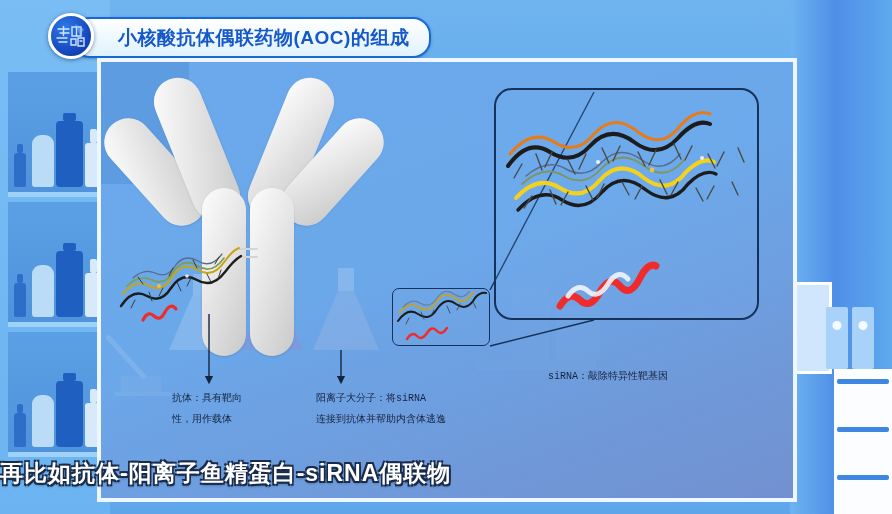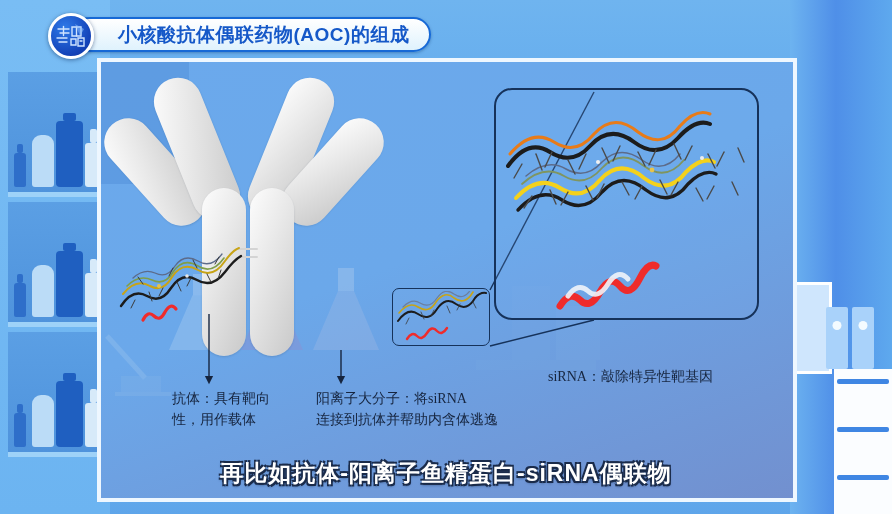--- a/index.html
+++ b/index.html
@@ -77,21 +77,21 @@
   }
   .flask .neck {
     position:absolute; left:38%; top:0; width:24%; height:32%;
   }
   .microscope {
     position:absolute; opacity:.22;
   }
 
   
   .title-pill {
-    position:absolute; left:72px; top:17px; height:35px;
+    position:absolute; left:72px; top:17px; height:41px;
     padding:0 20px 0 44px;
     display:flex; align-items:center;
     background:linear-gradient(180deg,#ffffff 0%,#dff2fd 100%);
     border:2px solid #1769d6;
     border-radius:18px;
     box-shadow:0 1px 3px rgba(8,45,98,.35);
   }
   .title-text {
     font-size:19px; font-weight:bold; color:#1558c8;
     letter-spacing:.5px; white-space:nowrap;
@@ -141,30 +141,29 @@
     background:rgba(125,180,240,.16);
   }
   .mini-box {
     position:absolute; left:291px; top:226px; width:98px; height:58px;
     border:1.5px solid #16325a; border-radius:7px;
     background:rgba(125,180,240,.10);
   }
 
   
   .label {
-    position:absolute; color:#16253f; font-size:14px; line-height:21px;
-    white-space:pre-line; font-family:Liberation Serif, serif;
+    position:absolute; color:#16253f; font-size:10px; line-height:21px;
+    white-space:pre-line; font-family:Liberation Mono, monospace;
   }
   .label-sirna { left:548px; top:366px; }
   .label-ab    { left:172px; top:388px; }
   .label-cat   { left:316px; top:388px; }
 
   .subtitle {
     position:absolute; left:0; right:0; top:458px;
-    text-align:center;
     font-size:23px; font-weight:bold; color:#ffffff;
     letter-spacing:1px;
     text-shadow:
       -1.6px -1.6px 0 #1a2b4a, 1.6px -1.6px 0 #1a2b4a,
       -1.6px  1.6px 0 #1a2b4a, 1.6px  1.6px 0 #1a2b4a,
        0 2px 3px rgba(10,25,55,.6);
   }
 </style>
 </head>
 <body>

